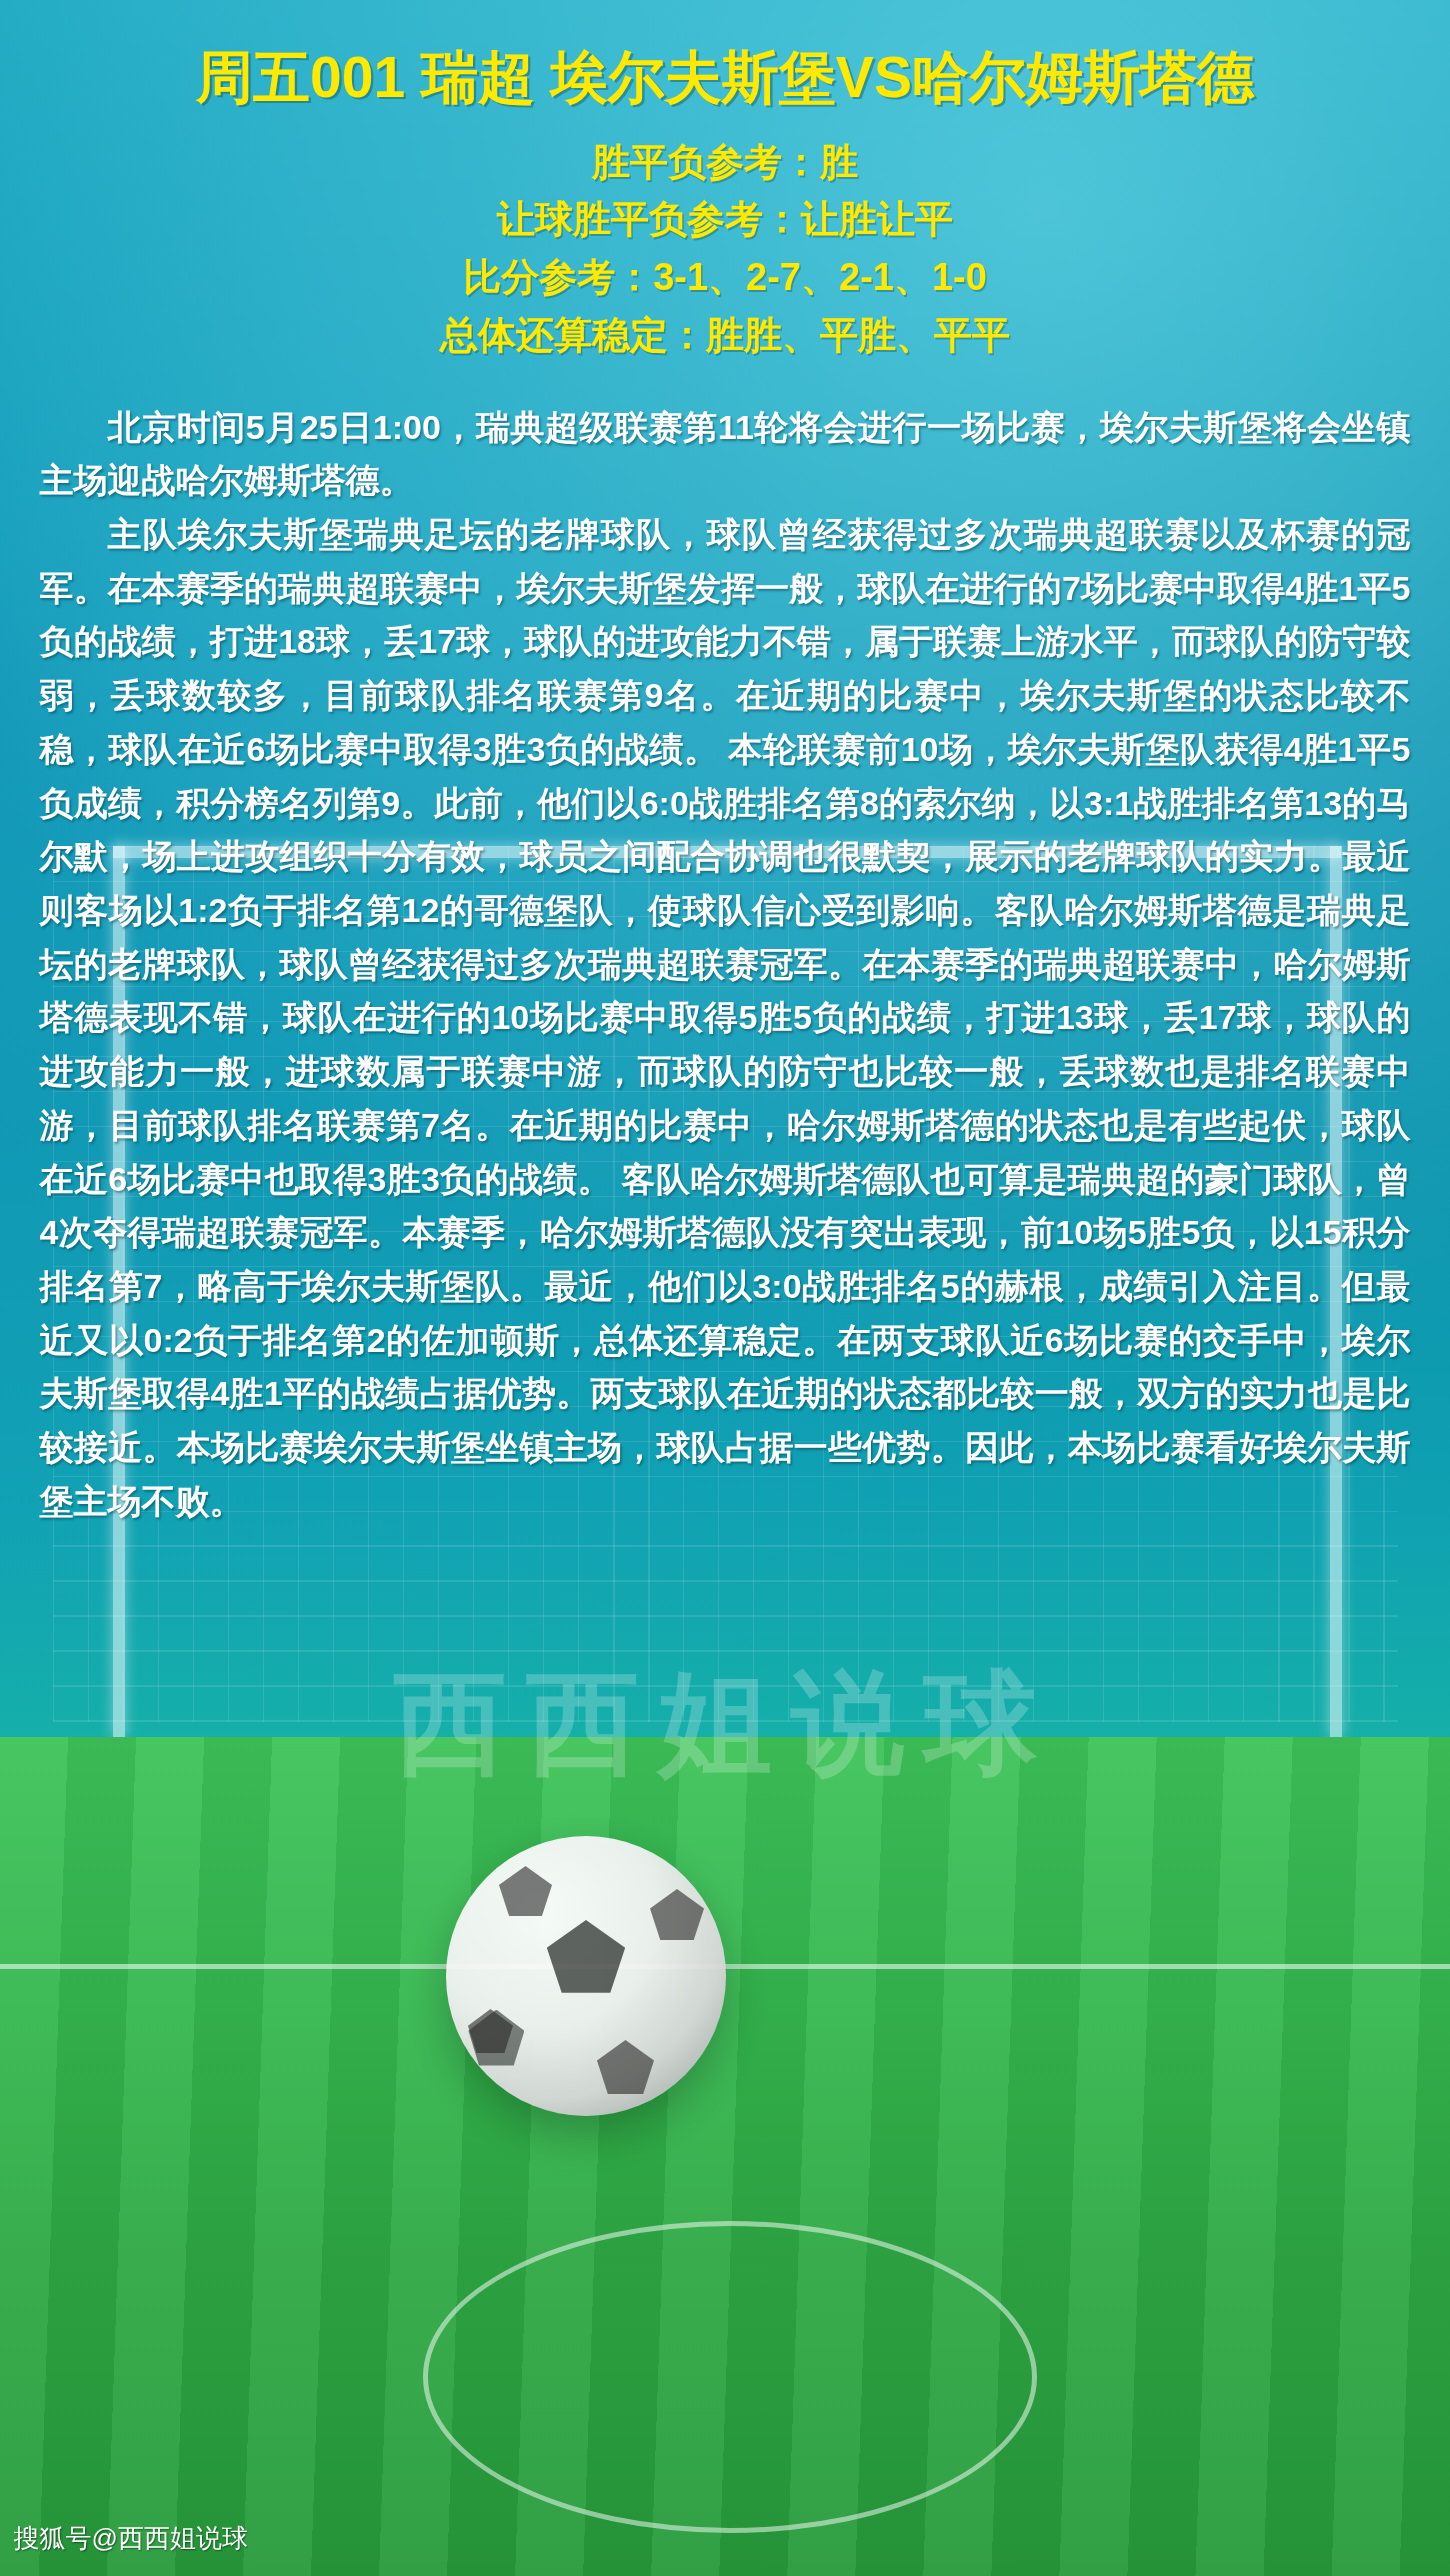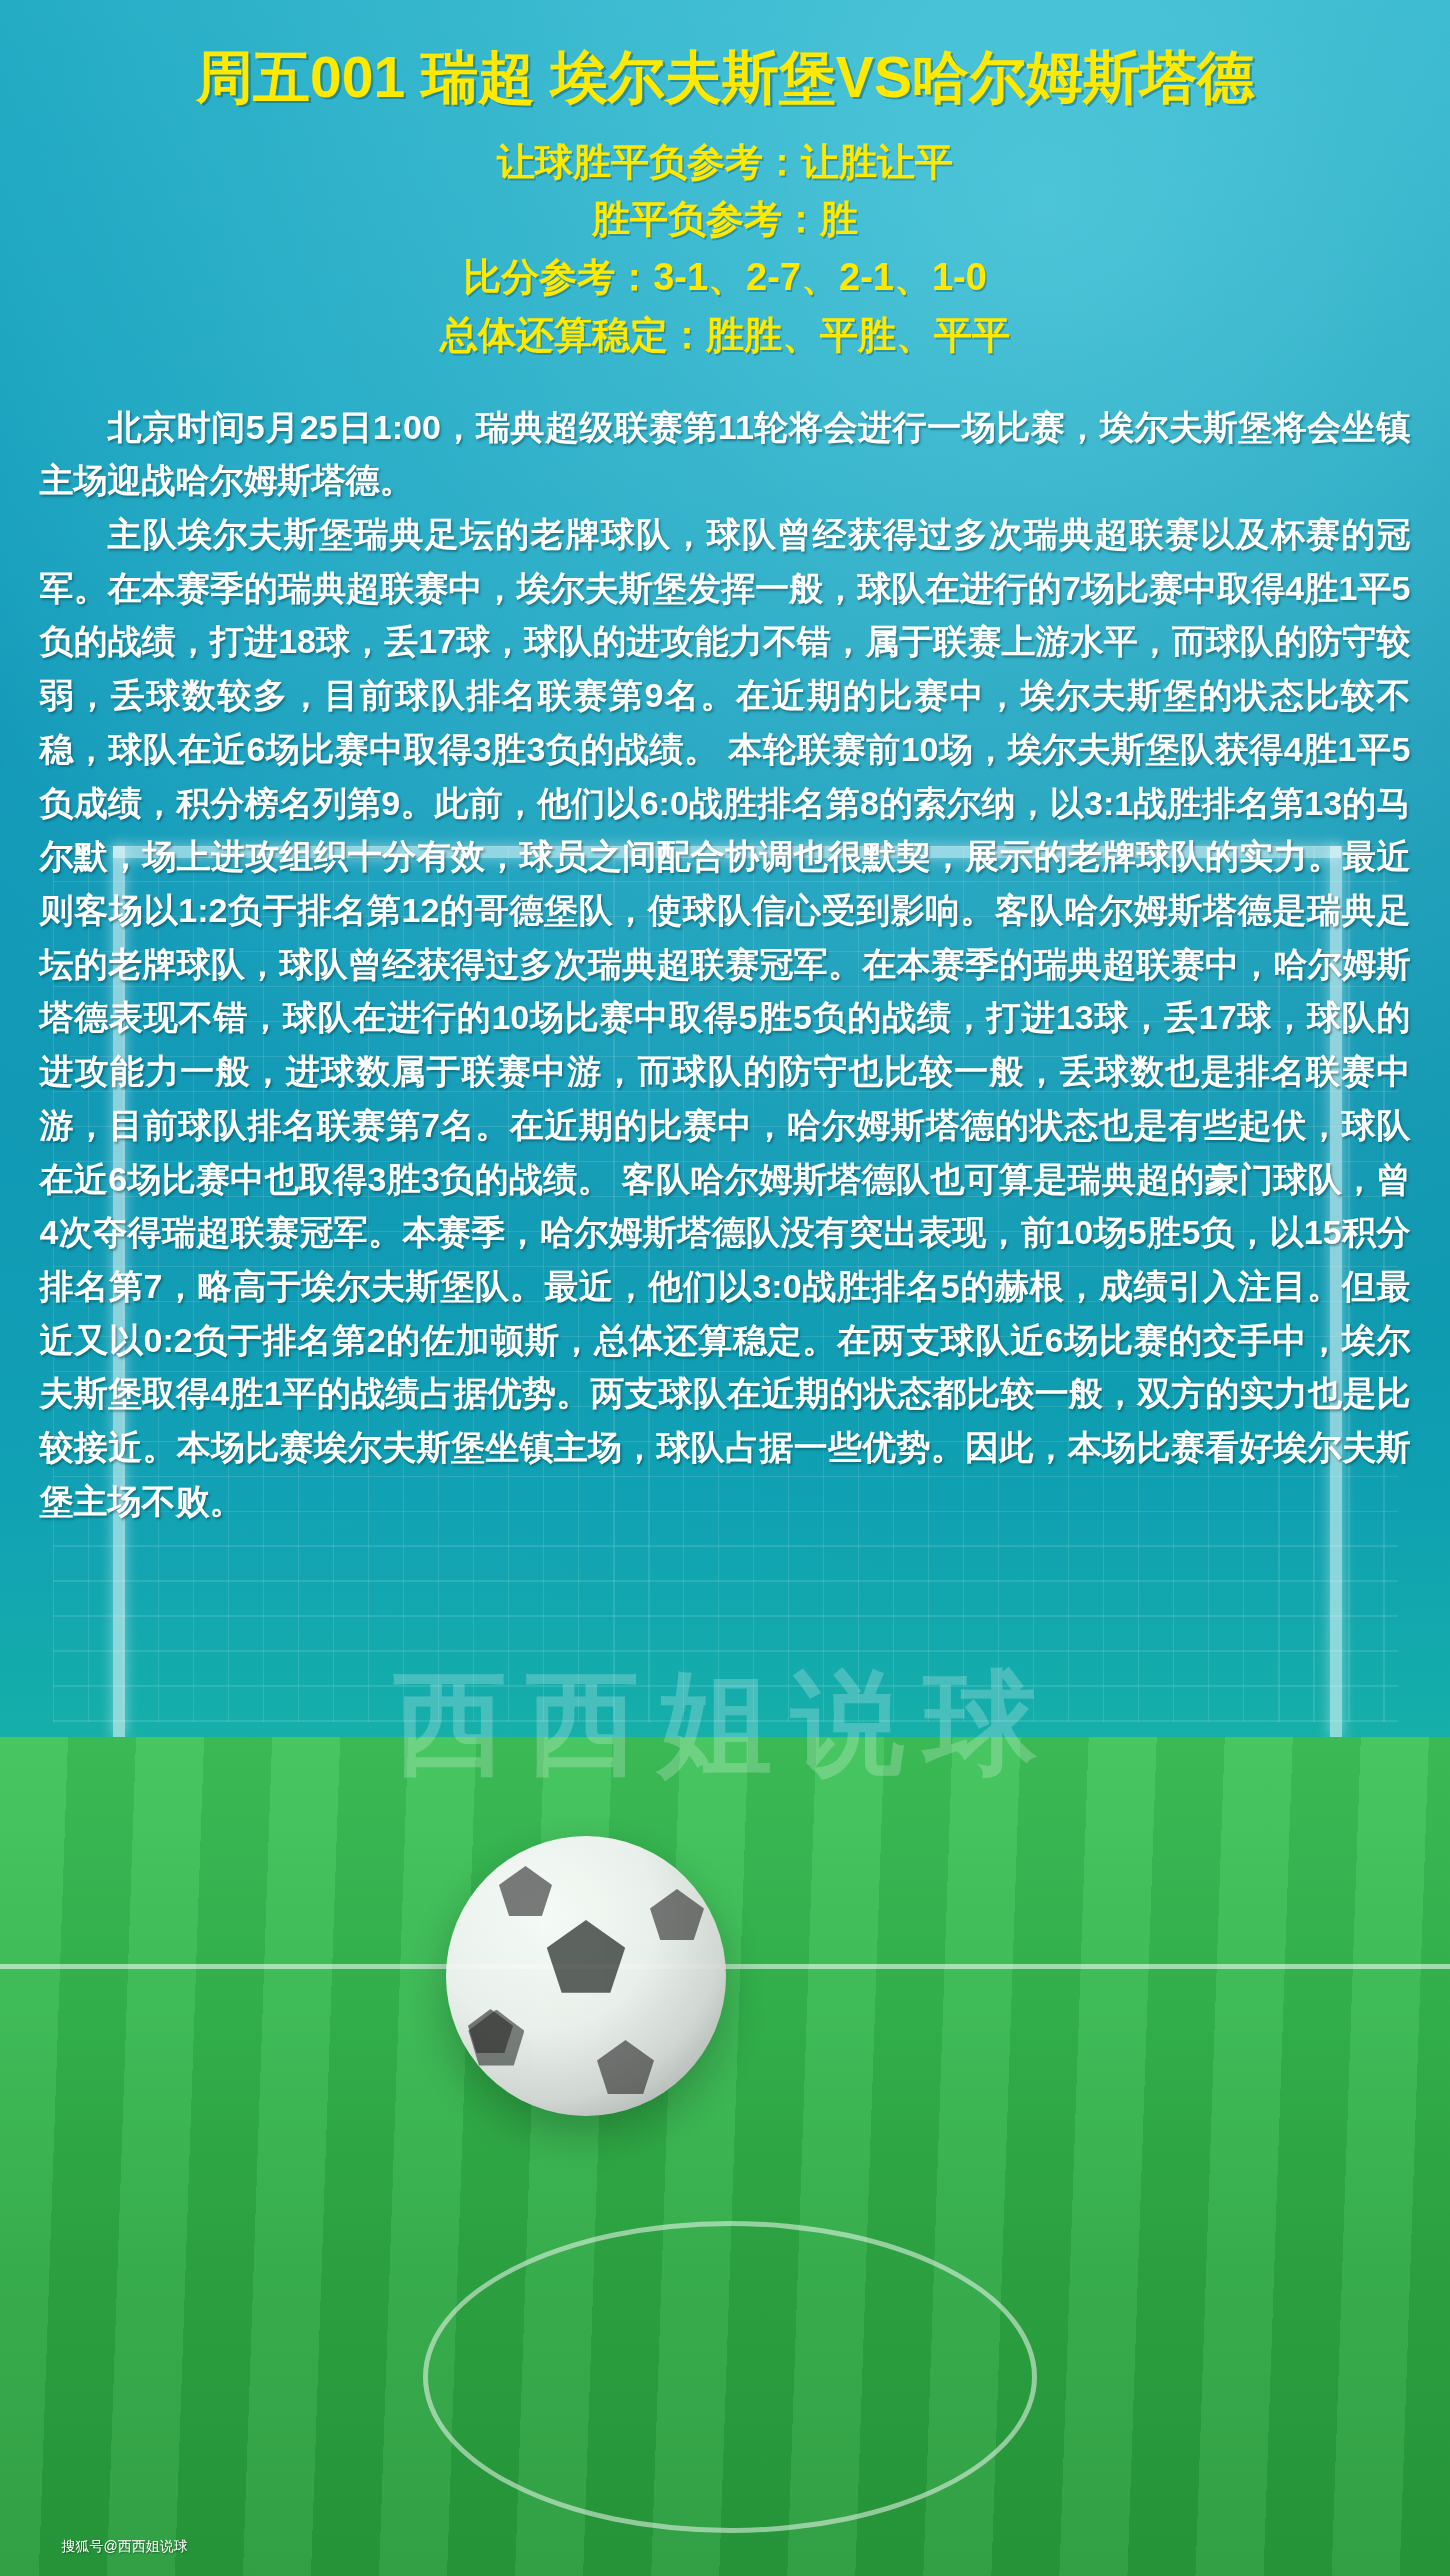--- a/index.html
+++ b/index.html
@@ -177,23 +177,22 @@
   }
   .footer {
     position: absolute;
     left: 13.6px;
     bottom: 19.6px;
     z-index: 6;
     display: flex;
     align-items: center;
     gap: 6px;
     color: #ffffff;
-    font-size: 14px;
+    font-size: 26px;
     text-shadow: 0.8px 0.8px 1.5px rgba(0,0,0,0.45);
-    margin-left: 48px;
   }
 </style>
 </head>
 <body>
 
 <div id="page">
 
   <div class="bg-base"></div>
   <div class="net"></div>
   <div class="goal-post goal-left"></div>
@@ -208,22 +207,22 @@
   <div class="ball-patch bp4"></div>
   <div class="ball-patch bp5"></div>
 
   <div class="watermark">西西姐说球</div>
 
   <div class="content">
 
     <h1 class="title">周五001 瑞超 埃尔夫斯堡VS哈尔姆斯塔德</h1>
 
     <div class="meta">
+      <div class="meta-line">胜平负参考：胜</div>
       <div class="meta-line">让球胜平负参考：让胜让平</div>
-      <div class="meta-line">胜平负参考：胜</div>
       <div class="meta-line">比分参考：3-1、2-7、2-1、1-0</div>
       <div class="meta-line">总体还算稳定：胜胜、平胜、平平</div>
     </div>
 
     <div class="body">
       <p>北京时间5月25日1:00，瑞典超级联赛第11轮将会进行一场比赛，埃尔夫斯堡将会坐镇主场迎战哈尔姆斯塔德。</p>
       <p>主队埃尔夫斯堡瑞典足坛的老牌球队，球队曾经获得过多次瑞典超联赛以及杯赛的冠军。在本赛季的瑞典超联赛中，埃尔夫斯堡发挥一般，球队在进行的7场比赛中取得4胜1平5负的战绩，打进18球，丢17球，球队的进攻能力不错，属于联赛上游水平，而球队的防守较弱，丢球数较多，目前球队排名联赛第9名。在近期的比赛中，埃尔夫斯堡的状态比较不稳，球队在近6场比赛中取得3胜3负的战绩。 本轮联赛前10场，埃尔夫斯堡队获得4胜1平5负成绩，积分榜名列第9。此前，他们以6:0战胜排名第8的索尔纳，以3:1战胜排名第13的马尔默，场上进攻组织十分有效，球员之间配合协调也很默契，展示的老牌球队的实力。最近则客场以1:2负于排名第12的哥德堡队，使球队信心受到影响。客队哈尔姆斯塔德是瑞典足坛的老牌球队，球队曾经获得过多次瑞典超联赛冠军。在本赛季的瑞典超联赛中，哈尔姆斯塔德表现不错，球队在进行的10场比赛中取得5胜5负的战绩，打进13球，丢17球，球队的进攻能力一般，进球数属于联赛中游，而球队的防守也比较一般，丢球数也是排名联赛中游，目前球队排名联赛第7名。在近期的比赛中，哈尔姆斯塔德的状态也是有些起伏，球队在近6场比赛中也取得3胜3负的战绩。 客队哈尔姆斯塔德队也可算是瑞典超的豪门球队，曾4次夺得瑞超联赛冠军。本赛季，哈尔姆斯塔德队没有突出表现，前10场5胜5负，以15积分排名第7，略高于埃尔夫斯堡队。最近，他们以3:0战胜排名5的赫根，成绩引入注目。但最近又以0:2负于排名第2的佐加顿斯，总体还算稳定。在两支球队近6场比赛的交手中，埃尔夫斯堡取得4胜1平的战绩占据优势。两支球队在近期的状态都比较一般，双方的实力也是比较接近。本场比赛埃尔夫斯堡坐镇主场，球队占据一些优势。因此，本场比赛看好埃尔夫斯堡主场不败。</p>
     </div>
 
   </div>

